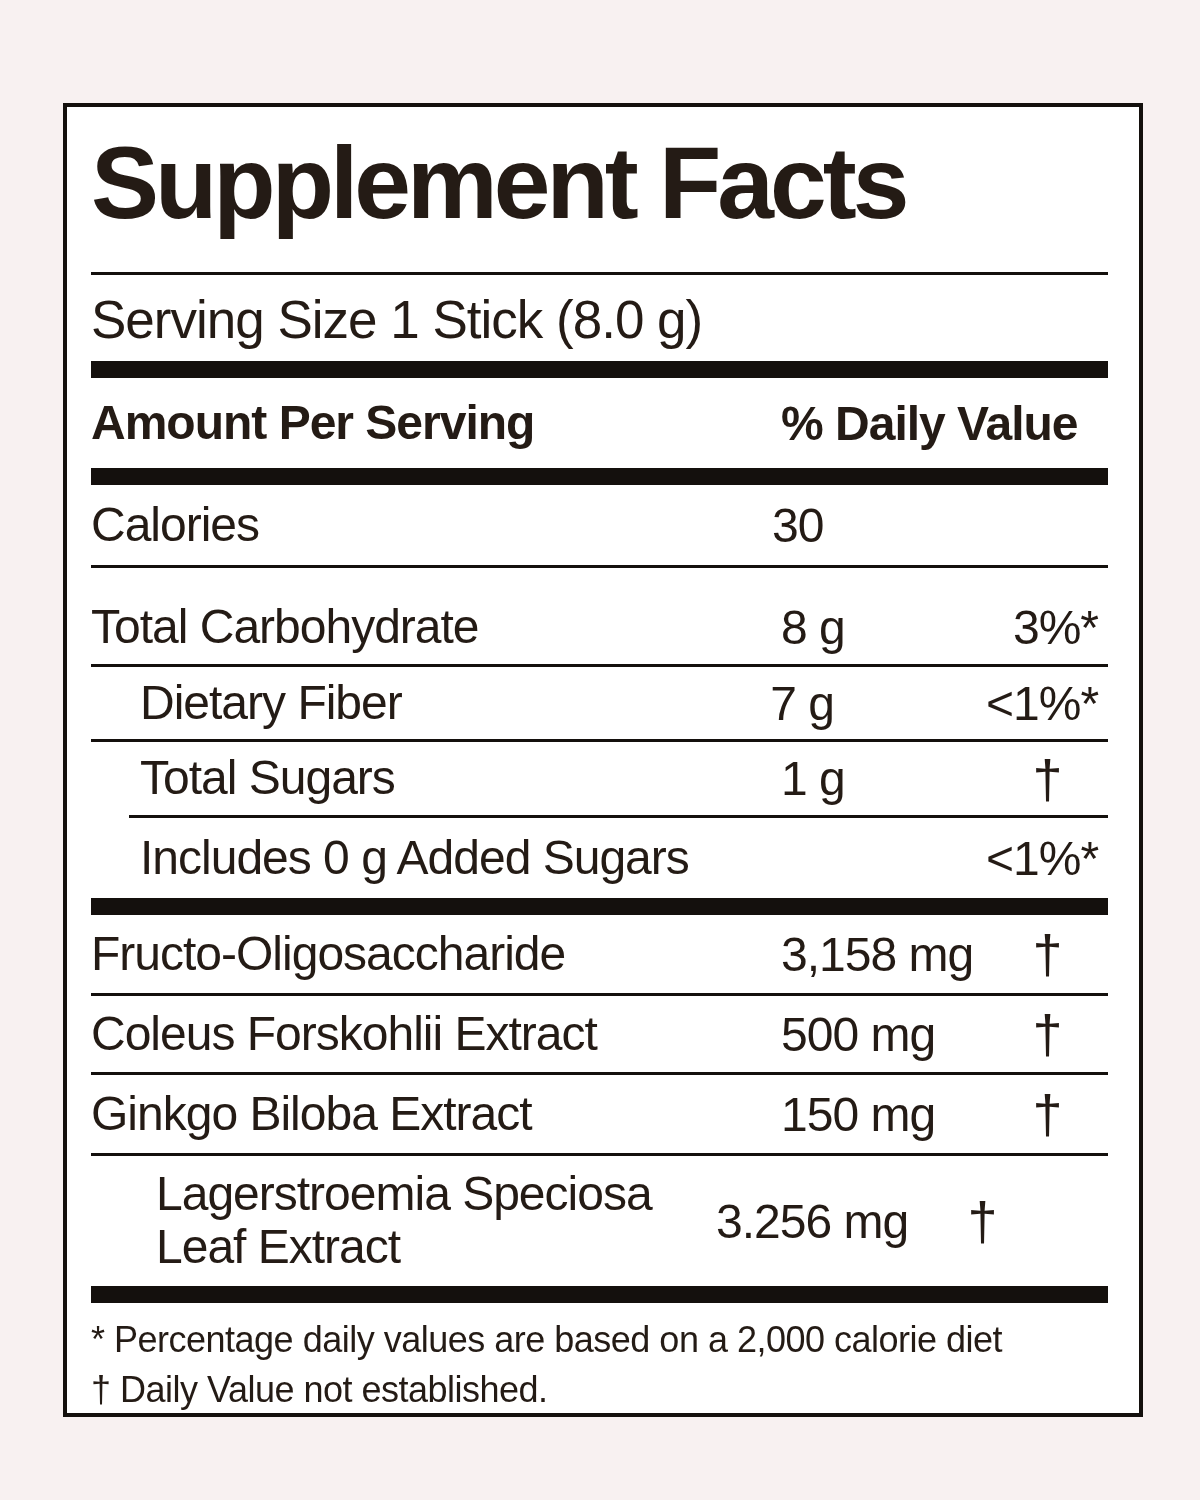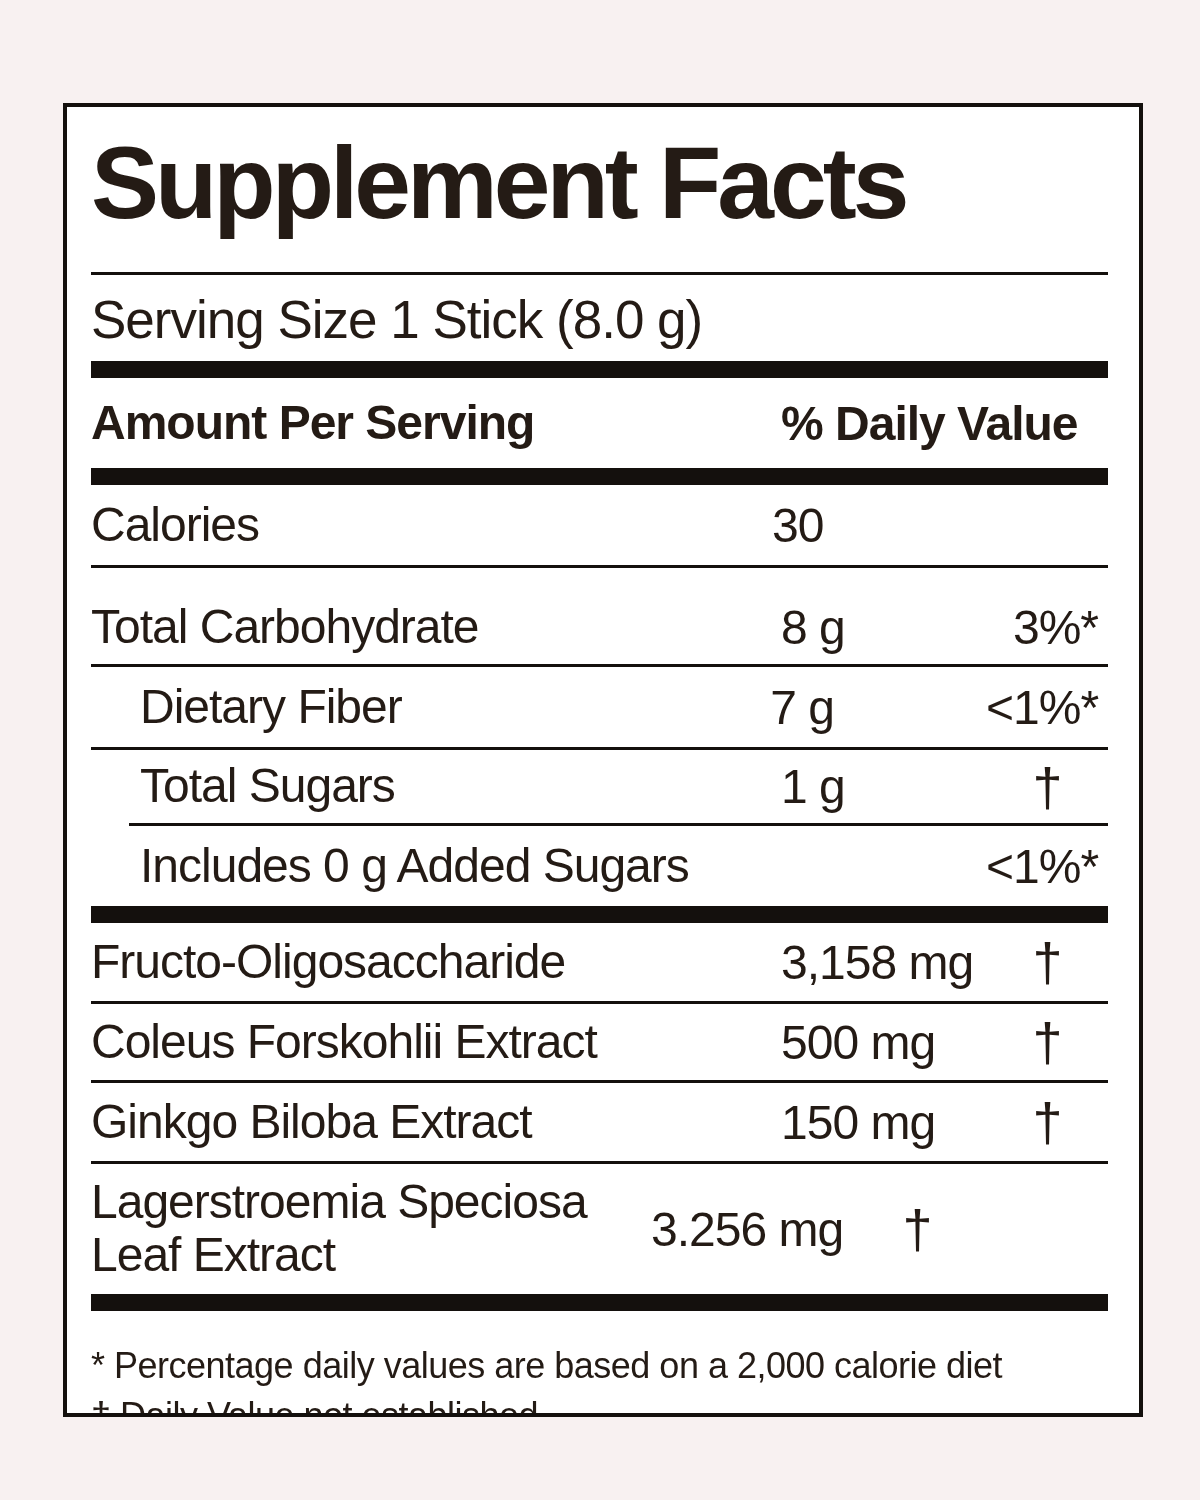--- a/index.html
+++ b/index.html
@@ -32,25 +32,25 @@
   .row{display:flex;align-items:center;}
   .hdr-row{height:90px;font-weight:bold;font-size:48px;}
   .hdr-row .dvhead{flex:1;text-align:left;letter-spacing:-1px;}
   .name{width:690px;font-size:48px;letter-spacing:-1px;line-height:1.1;}
   .name.indent{padding-left:49px;}
   .name.wrap2{max-width:560px;}
   .amt{width:205px;font-size:48px;white-space:nowrap;letter-spacing:-1px;}
   .dv{width:122px;font-size:48px;letter-spacing:-1px;}
   .dv.pct{text-align:right;padding-right:10px;}
   .dv.dagger{text-align:center;font-size:54px;}
-  .r80{height:80px;gap:24px;} .r74{height:74px;margin-top:22px;} .r72{height:80px;gap:21px;} .r73{height:73px;}
-  .r78{height:78px;} .r76{height:76px;} .r130{height:130px;}
+  .r80{height:80px;gap:24px;} .r74{height:74px;margin-top:22px;} .r72{height:72px;gap:21px;} .r73{height:73px;}
+  .r78{height:78px;} .r76{height:76px;} .r130{height:130px;justify-content:center;}
   .hr{height:3px;background:var(--line);}
   .hr.ind{margin-left:38px;}
-  .footnotes{margin-top:30px;font-size:36px;line-height:50px;letter-spacing:-0.5px;}
+  .footnotes{margin-top:12px;font-size:36px;line-height:50px;letter-spacing:-0.5px;}
 </style>
 </head>
 <body>
 
 <div class="panel">
 
   <div class="title">Supplement Facts</div>
 
   <div class="rule"></div>
 

